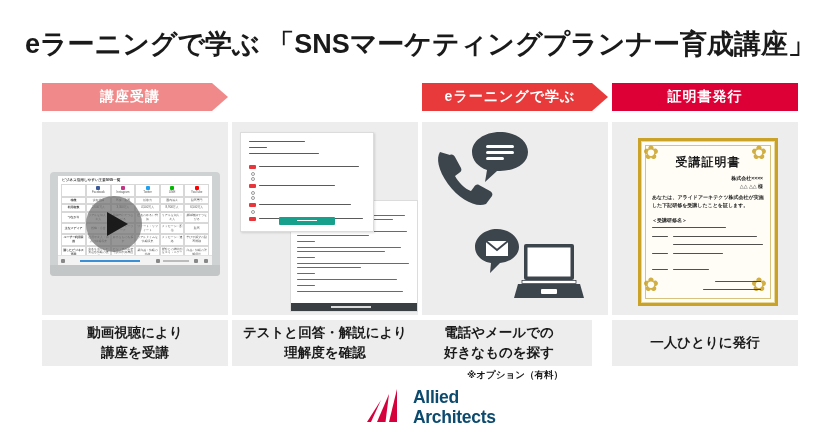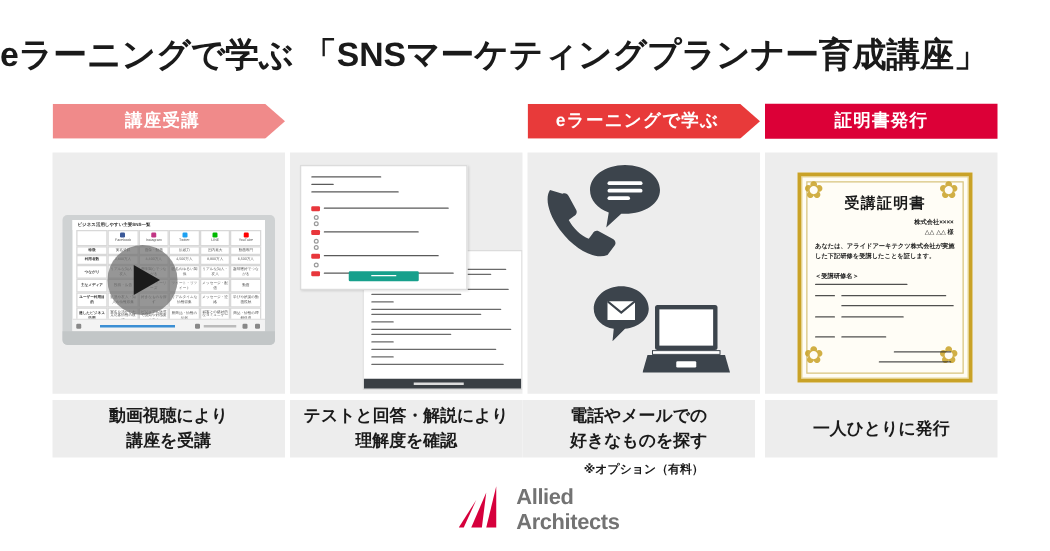--- a/index.html
+++ b/index.html
@@ -5,21 +5,21 @@
   html,body{margin:0;padding:0;}
   body{
     width:840px;height:441px;background:#ffffff;
     font-family:"Liberation Sans","DejaVu Sans",sans-serif;
     color:#231f20;overflow:hidden;position:relative;
   }
   .page{position:relative;width:840px;height:441px;}
 
   
   .title{
-    position:absolute;left:0;top:26px;width:840px;text-align:left;
+    position:absolute;left:0;top:26px;width:840px;text-align:center;
     font-size:27px;font-weight:bold;letter-spacing:0px;color:#1a1a1a;
     white-space:nowrap;
   }
 
   
   .chev-row{position:absolute;left:42px;top:83px;width:756px;height:28px;}
   .chev{
     position:absolute;top:0;height:28px;
     display:flex;align-items:center;justify-content:center;
     color:#ffffff;font-size:14px;font-weight:bold;letter-spacing:1px;
@@ -37,21 +37,21 @@
     position:absolute;top:122px;width:186px;height:193px;
     background:#ededed;overflow:hidden;
   }
   .p1{left:42px;} .p2{left:232px;} .p3{left:422px;} .p4{left:612px;}
 
   .caption{
     position:absolute;top:320px;width:186px;height:46px;background:#ededed;
     display:flex;flex-direction:column;align-items:center;justify-content:center;
     font-size:13.5px;font-weight:bold;line-height:1.45;color:#1a1a1a;text-align:center;
   }
-  .c-p1{left:42px;} .c-p2{left:232px;} .c-p3{left:418px;} .c-p4{left:612px;}
+  .c-p1{left:42px;} .c-p2{left:232px;} .c-p3{left:406px;} .c-p4{left:612px;}
   .note{
     position:absolute;left:422px;top:369px;width:186px;text-align:center;
     font-size:9.5px;color:#1a1a1a;font-weight:bold;
   }
 
   
   .tablet{
     position:absolute;left:8px;top:50px;width:170px;height:104px;
     background:#cfd2d3;border-radius:4px;
   }
@@ -123,21 +123,21 @@
   .cert-to{position:absolute;right:12px;top:34px;font-size:5px;font-weight:bold;color:#222;text-align:right;line-height:1.5;}
   .cert-body{position:absolute;left:11px;top:52px;width:112px;font-size:5px;font-weight:bold;color:#222;line-height:1.65;}
   .cert-sub{position:absolute;left:11px;top:76px;font-size:5px;font-weight:bold;color:#222;}
   .cmicro{position:absolute;background:#2a2a2a;height:1.2px;border-radius:1px;opacity:.82;}
   .orn{position:absolute;width:22px;height:26px;color:#c9a227;font-size:19px;line-height:1;opacity:.85;}
 
   
   .logo{position:absolute;left:367px;top:388px;width:150px;height:44px;}
   .logo-text{
     position:absolute;left:46px;top:0px;font-size:17.5px;font-weight:bold;
-    line-height:1.12;color:#737373;letter-spacing:-0.3px;
+    line-height:1.12;color:#0c4a6e;letter-spacing:-0.3px;
   }
 </style>
 </head>
 <body>
 
 <div class="page">
 
   <div class="title">eラーニングで学ぶ 「SNSマーケティングプランナー育成講座」</div>
 
   <div class="chev-row">

